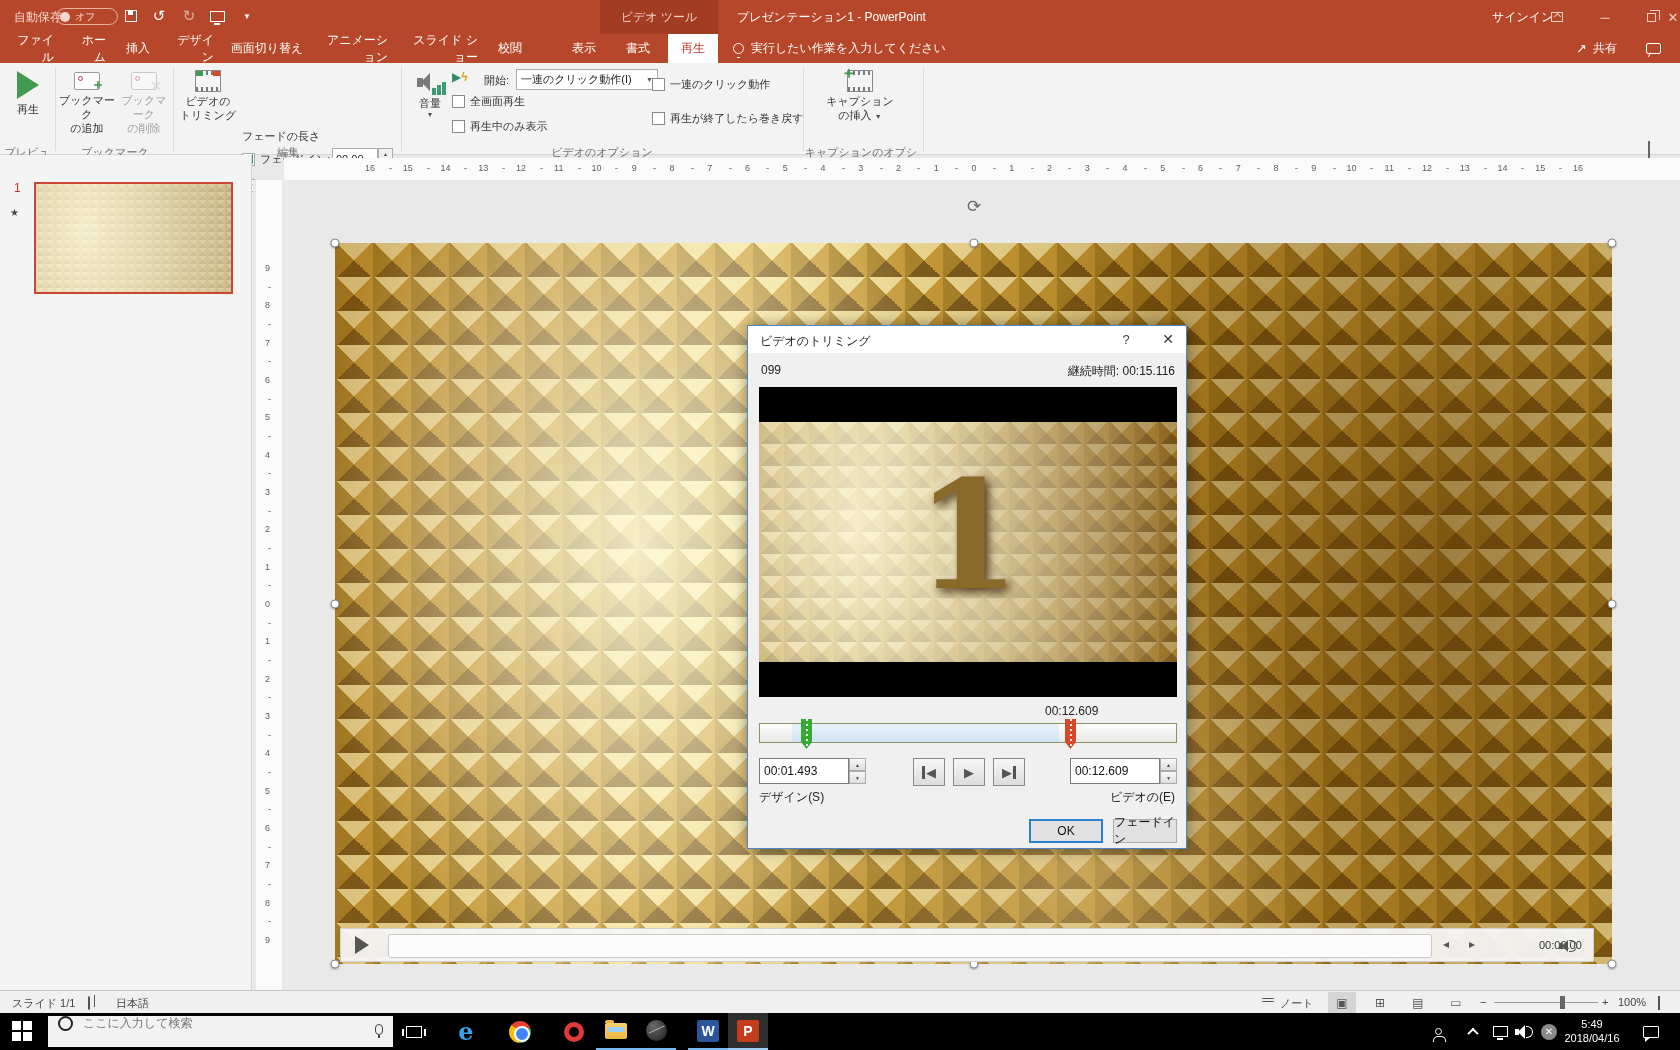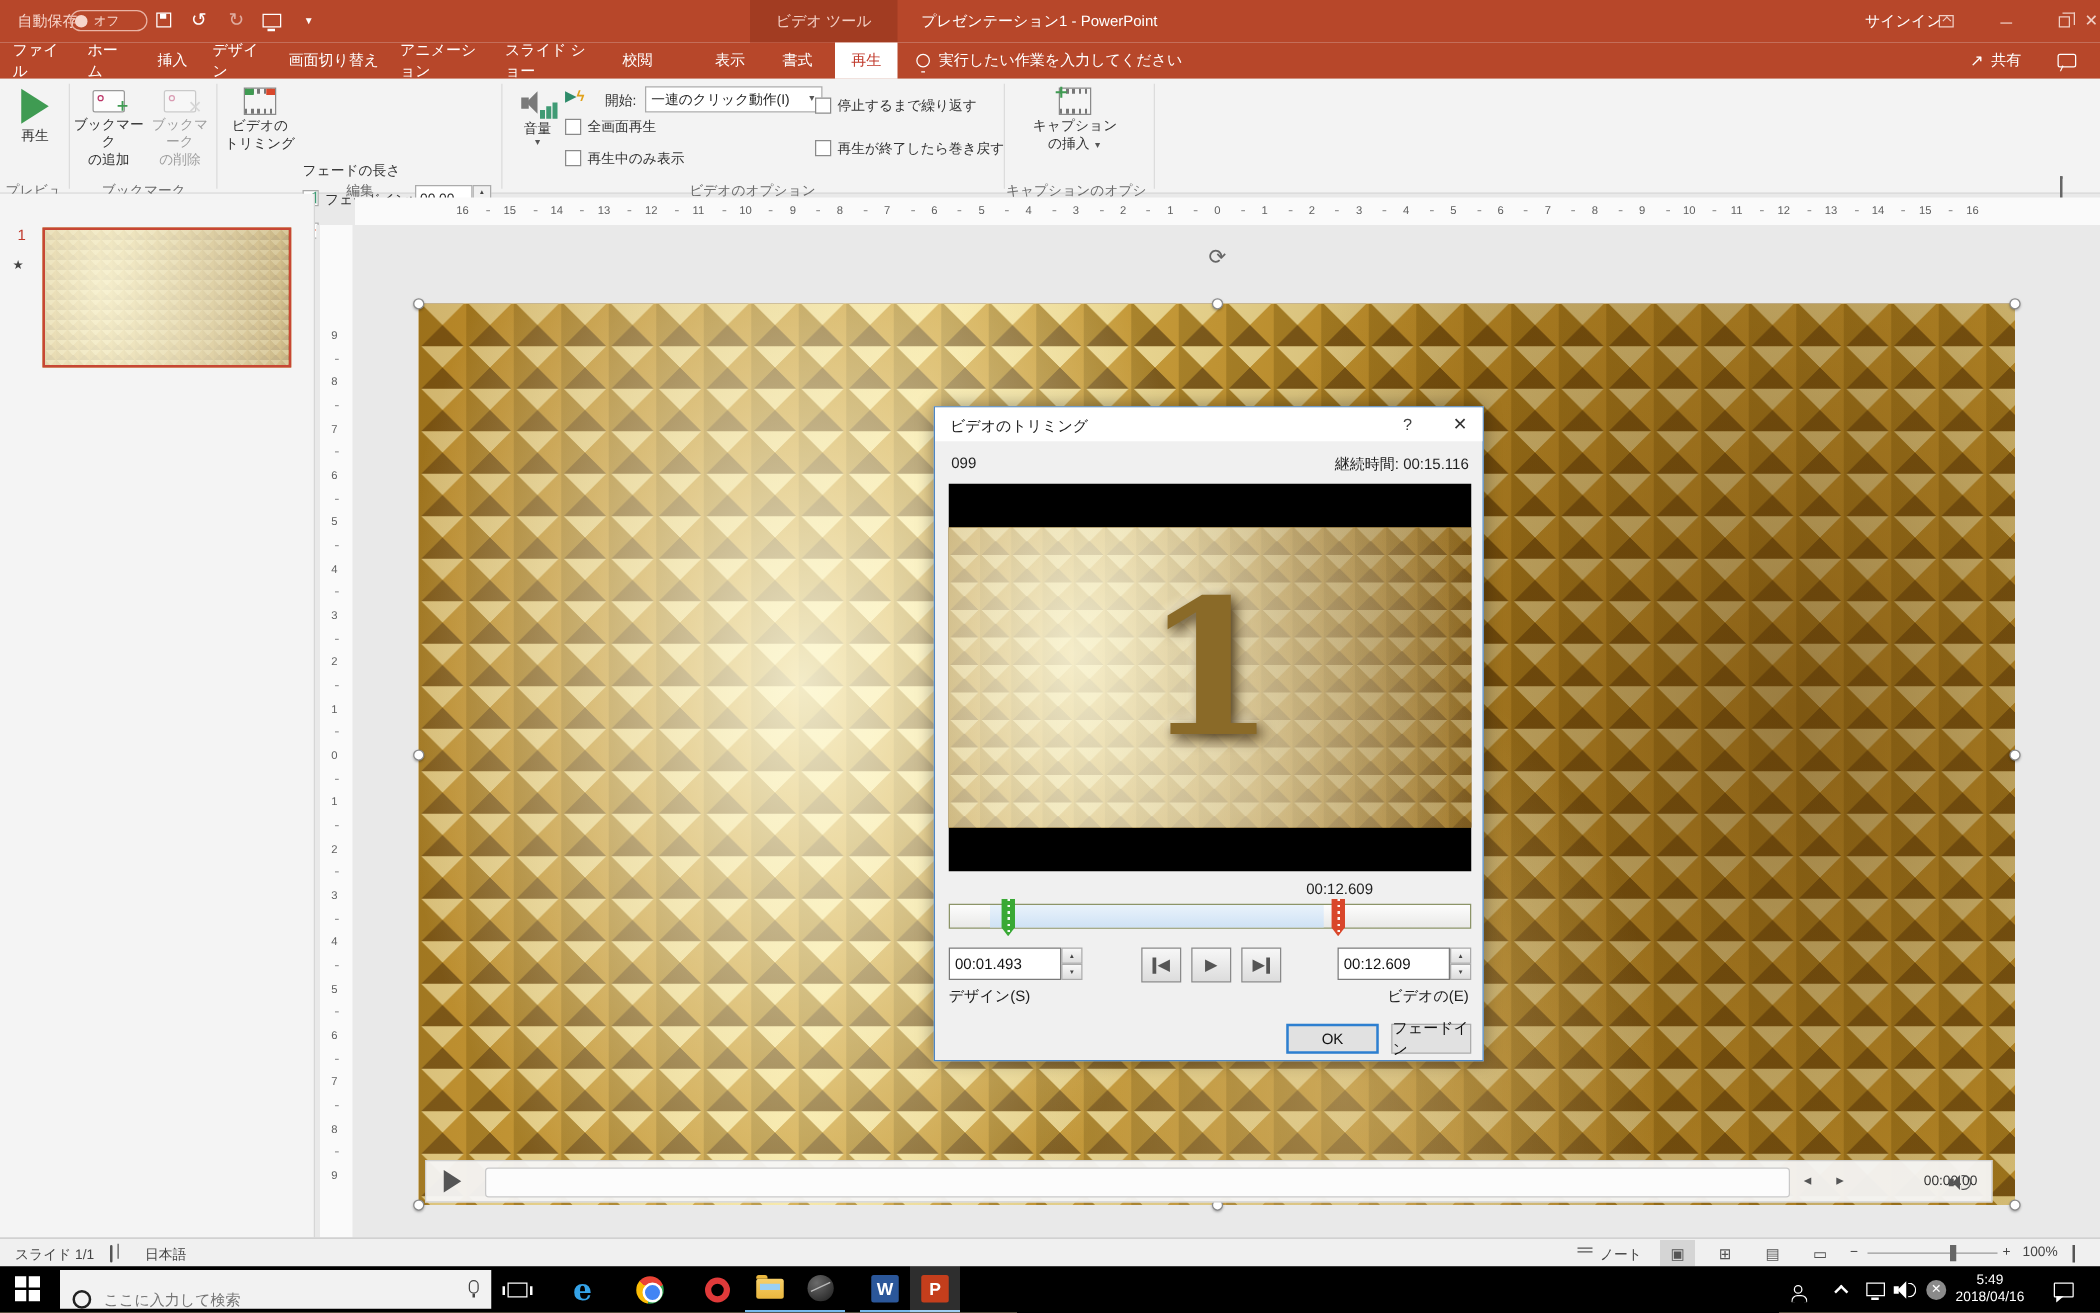--- a/index.html
+++ b/index.html
@@ -39,21 +39,21 @@
   .win-ctl { position:absolute; top:0; width:46px; height:34px; color:#f0cfc5; font-size:13px;
     display:flex; align-items:center; justify-content:center; }
   .restore-box { width:9px; height:9px; border:1px solid #f0cfc5; position:relative; }
   .restore-box::after { content:""; position:absolute; left:2px; top:-4px; width:9px; height:9px;
     border:1px solid #f0cfc5; border-bottom:none; border-left:none; }
   .ribdisp-box { width:12px; height:10px; border:1px solid #f0cfc5; position:relative; }
   .ribdisp-box::after { content:""; position:absolute; left:3px; top:1px; width:4px; height:4px;
     border-left:1px solid #f0cfc5; border-top:1px solid #f0cfc5; transform:rotate(45deg); }
 
   
-  .tabrow { left:0; top:34px; width:1680px; height:29px; background:#b7472a; }
+  .tabrow { left:0; top:34px; width:1680px; height:29px; background:#b7472a;text-align:right; }
   .tab { position:absolute; top:0; height:29px; display:flex; align-items:center; justify-content:center;
     color:#fff; font-size:12px; padding:0 2px; }
   .tab.active { background:#fff; color:#c0392b; }
   .tellme { position:absolute; left:733px; top:0; height:29px; display:flex; align-items:center;
     color:#fff; font-size:12px; gap:7px; }
   .bulb { width:11px; height:11px; border:1.5px solid #fff; border-radius:50%; position:relative; }
   .bulb::after { content:""; position:absolute; left:3px; top:10px; width:3px; height:3px; border-bottom:1.5px solid #fff; }
   .share-grp { position:absolute; left:1576px; top:0; height:29px; display:flex; align-items:center;
     color:#fff; font-size:12px; gap:6px; }
   .bubble { width:15px; height:11px; border:1px solid #fff; border-radius:2px; position:relative; }
@@ -178,21 +178,21 @@
   .zoom-track { position:absolute; top:11px; left:1494px; width:104px; height:1px; background:#999; }
   .zoom-handle { position:absolute; top:5px; left:1560px; width:5px; height:13px; background:#666; }
   .fit-ic { width:14px; height:12px; border:1px solid #555; position:relative; }
 
   
   .taskbar { left:0; top:1013px; width:1680px; height:37px; background:#000; }
   .start { position:absolute; left:12px; top:8px; width:22px; height:22px; display:grid;
     grid-template-columns:9px 9px; grid-template-rows:9px 9px; gap:2px; }
   .start span { background:#fff; }
   .searchbox { position:absolute; left:48px; top:3px; width:345px; height:31px; background:#f2f2f2;
-    display:flex; align-items:flex-end; }
+    display:flex; align-items:flex-start; }
   .cortana { width:15px; height:15px; border:2px solid #222; border-radius:50%; margin-left:10px; }
   .searchbox input { border:none; background:transparent; outline:none; font-size:12px; color:#333; margin-left:10px; width:230px;
     font-family:"Liberation Sans","DejaVu Sans",sans-serif; }
   .mic { position:absolute; right:10px; top:8px; width:8px; height:11px; border:1.5px solid #444; border-radius:4px; }
   .mic::after { content:""; position:absolute; left:1.5px; bottom:-4px; width:2px; height:3px; background:#444; }
   .tb-cell { position:absolute; top:0; width:40px; height:37px; display:flex; align-items:center; justify-content:center; }
   .tb-cell.open { border-bottom:2px solid #76b9ed; }
   .tb-cell.active { background:rgba(255,255,255,.18); border-bottom:2px solid #9ecdf2; }
   .taskview { width:16px; height:12px; border:1px solid #fff; position:relative; }
   .taskview::before { content:""; position:absolute; left:-5px; top:2px; width:2px; height:7px; background:#fff; }
@@ -376,21 +376,21 @@
     <div class="chk" style="left:452px; top:31px">
       <span class="box"></span>
       <span>全画面再生</span>
     </div>
     <div class="chk" style="left:452px; top:56px">
       <span class="box"></span>
       <span>再生中のみ表示</span>
     </div>
     <div class="chk" style="left:652px; top:14px">
       <span class="box"></span>
-      <span>停止するまで繰り返す</span>
+      <span>一連のクリック動作</span>
     </div>
     <div class="chk" style="left:652px; top:48px">
       <span class="box"></span>
       <span>再生が終了したら巻き戻す</span>
     </div>
     <div class="grp-label" style="left:402px; width:400px">ビデオのオプション</div>
     <div class="grp-sep" style="left:803px"></div>
 
     <div class="rbtn" style="left:822px; top:5px; width:76px">
       <span class="film">

